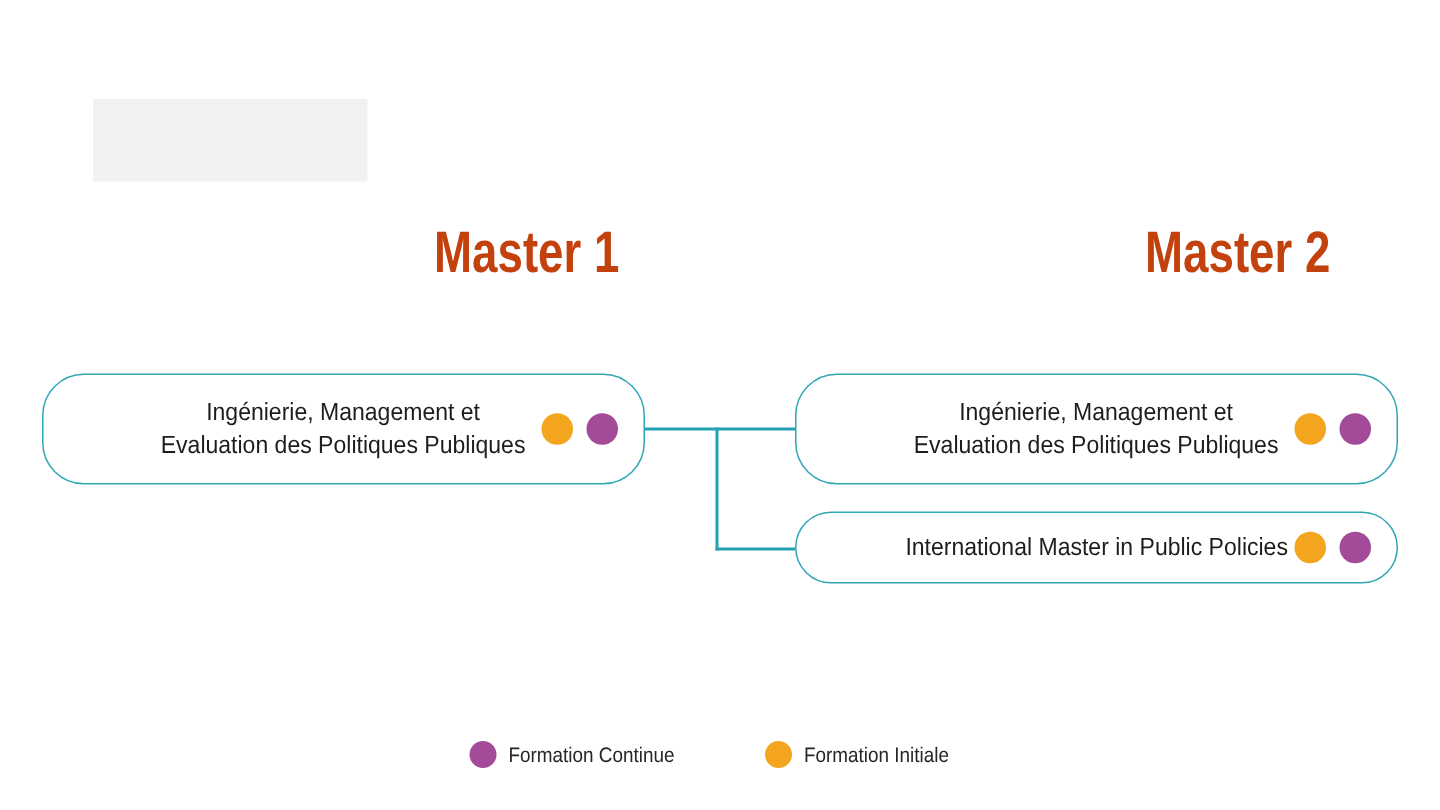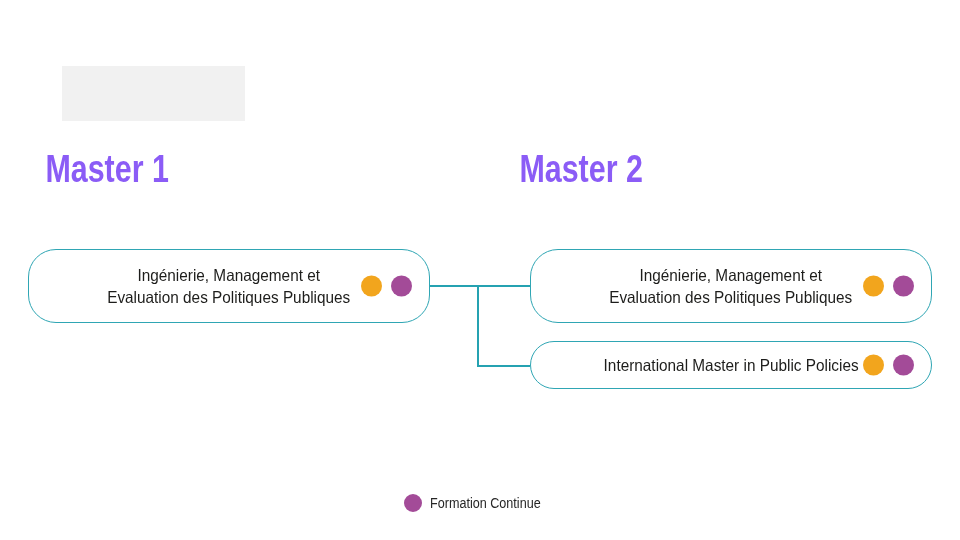--- a/index.html
+++ b/index.html
@@ -13,21 +13,21 @@
   
   .watermark {
     position: absolute; left: 62px; top: 66px;
     width: 183px; height: 55px;
     background: #f1f1f1;
   }
 
   
   .col-title {
     position: absolute; top: 148px; width: 402px;
-    text-align: left; color: #8b5cf6;
+    text-align: right; color: #c2410c;
   }
   .col-title .squeeze-strong {
     display: inline-block;
     font-size: 39px; font-weight: 700; line-height: 1.1;
     transform: scaleX(0.78); transform-origin: center;
     white-space: nowrap;
   }
   .col-title.m1 { left: 28px; }
   .col-title.m2 { left: 502px; }
 
@@ -137,13 +137,17 @@
     <div class="dot" style="background: rgb(242, 165, 29);"></div>
     <div class="dot" style="background: rgb(163, 75, 152);"></div>
   </div>
 </div>
 
 <div class="legend">
   <div class="legend-item">
     <div class="legend-dot" style="background: rgb(163, 75, 152);"></div>
     <span class="legend-label">Formation Continue</span>
   </div>
+  <div class="legend-item">
+    <div class="legend-dot" style="background: rgb(242, 165, 29);"></div>
+    <span class="legend-label">Formation Initiale</span>
+  </div>
 </div>
 
 </body></html>

